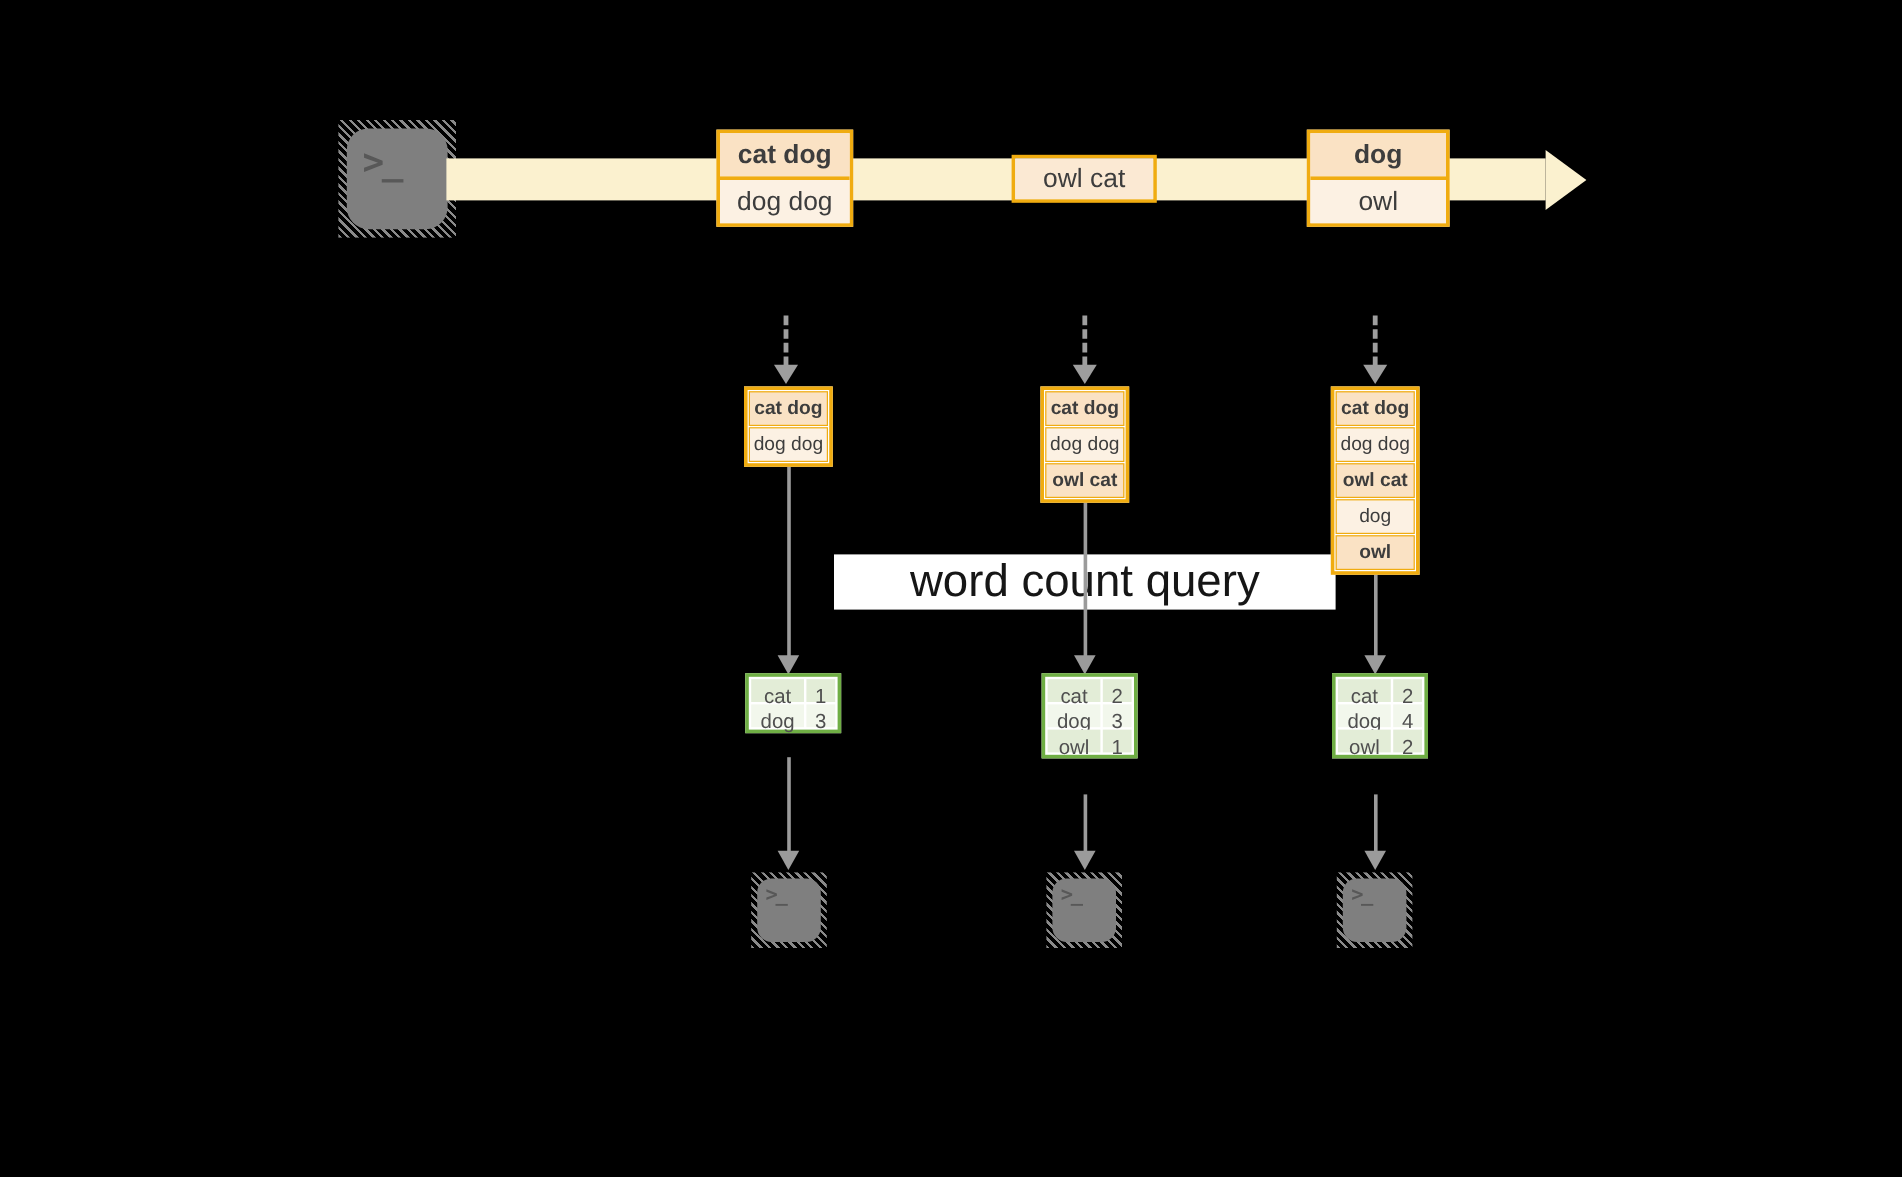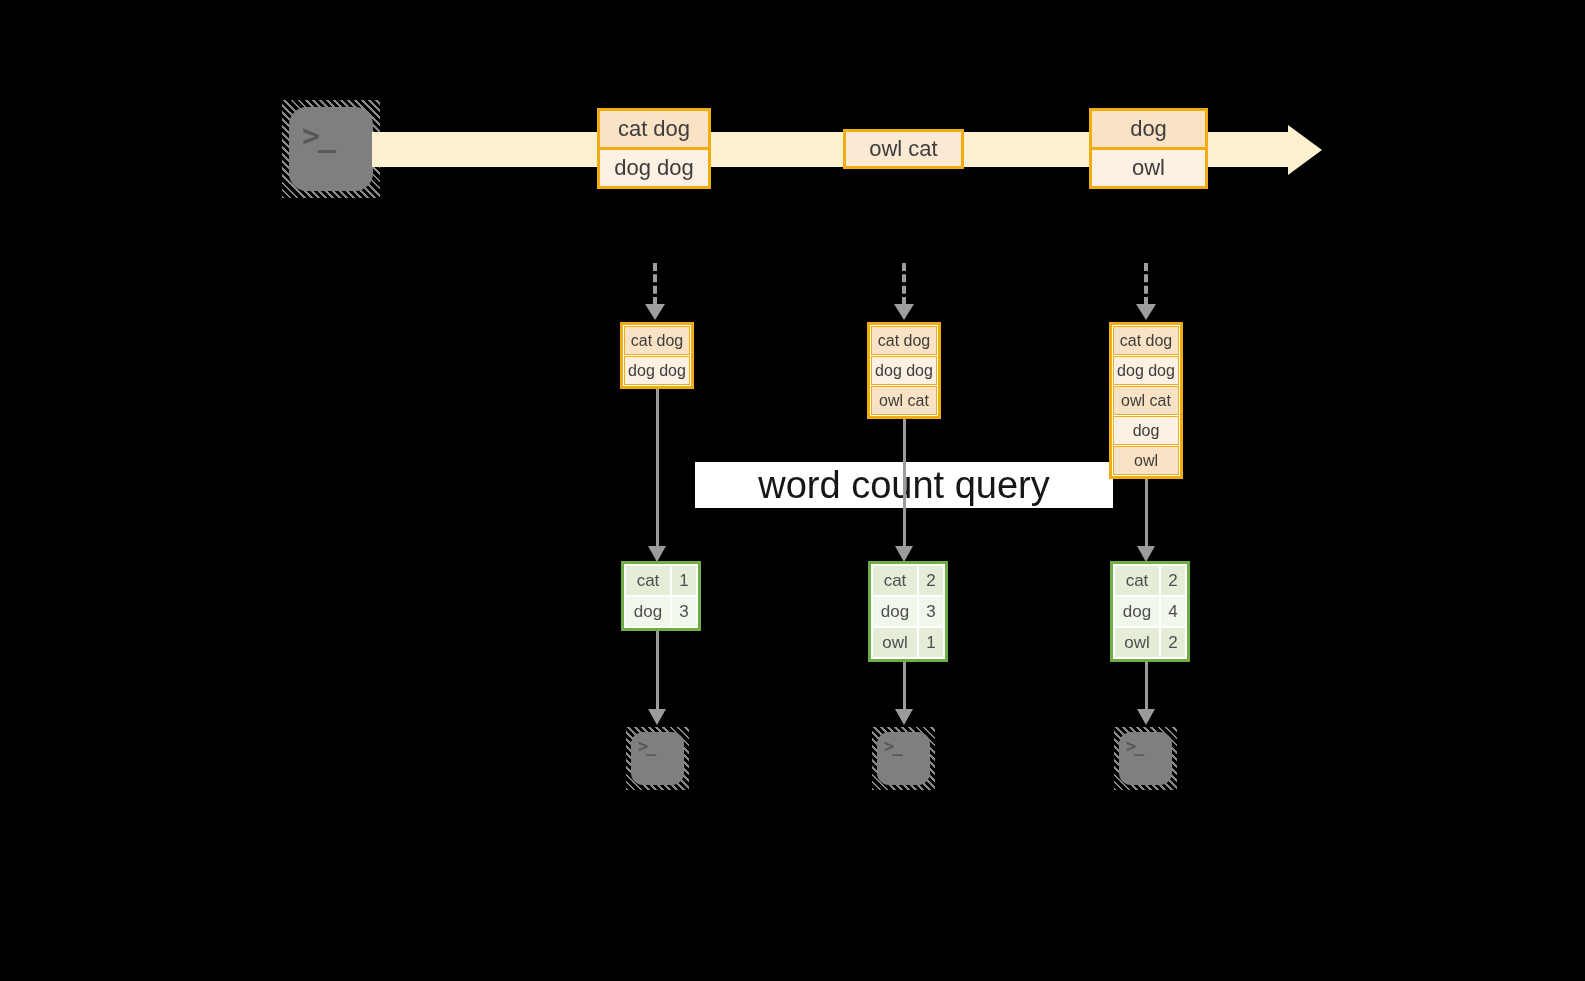--- a/index.html
+++ b/index.html
@@ -45,30 +45,30 @@
   
   .stack{
     position:absolute;background:#fff;border:3px solid #F0AC10;padding:1px;
     display:flex;flex-direction:column;gap:1px;box-sizing:border-box;z-index:3;
   }
   .stack .cell{
     height:27px;line-height:27px;border:1px solid #F0AC10;text-align:center;
     font-size:16px;color:#3d3d3d;
   }
   
-  .t-peach{background:#FAE2C4;}
+  .t-peach{background:#FAE2C4;font-weight:bold;}
   .t-cream{background:#FCF1E3;}
   .t-mid{background:#FBE9D3;}
   
   .wtable{
     position:absolute;background:#fff;border:3px solid #6FAE44;padding:2px;
     display:grid;grid-template-columns:44px 24px;gap:2px;box-sizing:content-box;z-index:3;
   }
   .wtable .wcell{
-    height:29px;line-height:29px;text-align:center;font-size:17px;color:#4f4f4f;
+    height:19px;line-height:29px;text-align:center;font-size:17px;color:#4f4f4f;
   }
   .g-dark{background:#E3EDD7;}
   .g-light{background:#F2F7EC;}
   
   .varrow{position:absolute;width:3px;background:#9B9B9B;z-index:2;}
   .varrow::after{
     content:"";position:absolute;left:-8px;bottom:-15px;width:0;height:0;
     border-left:9.5px solid transparent;border-right:9.5px solid transparent;
     border-top:16px solid #9B9B9B;
   }

